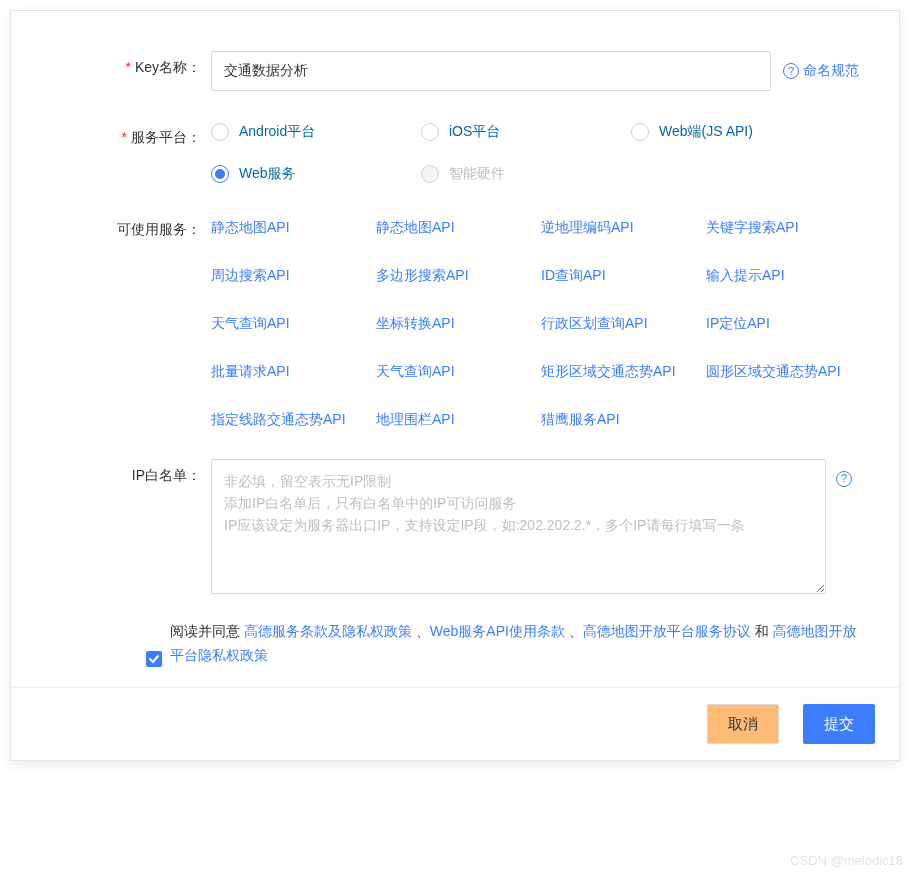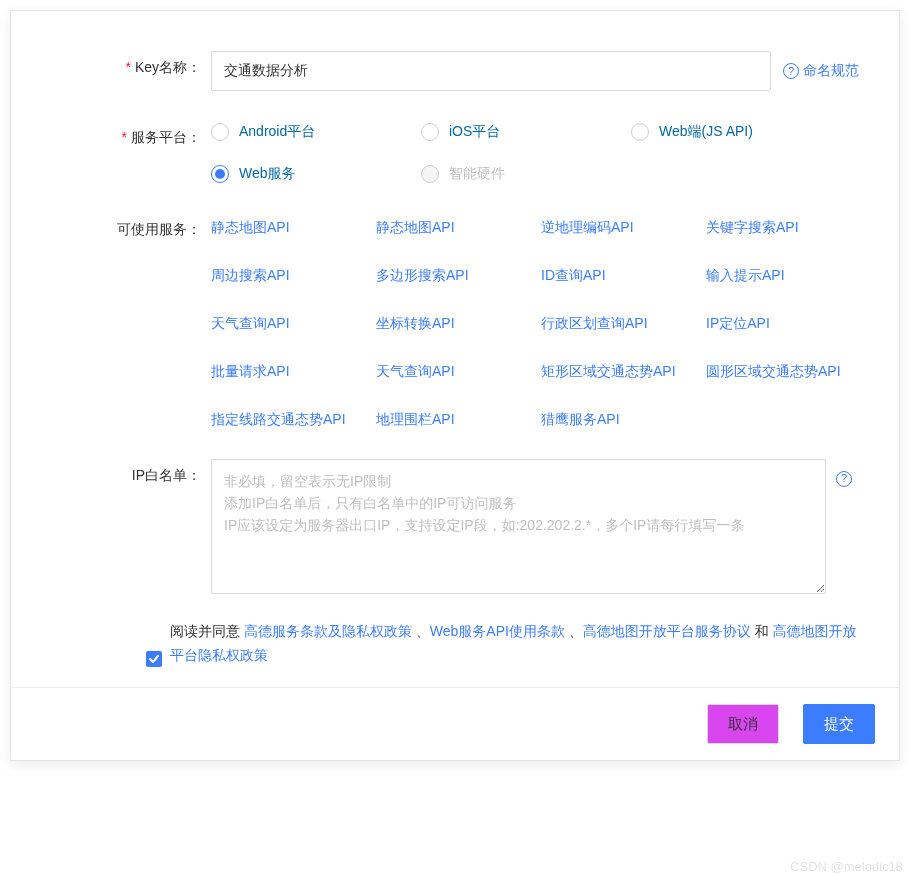--- a/index.html
+++ b/index.html
@@ -157,21 +157,21 @@
       padding: 0 20px;
       border-radius: 2px;
       font-size: 15px;
       cursor: pointer;
       border: 1px solid transparent;
       display: inline-flex;
       align-items: center;
       justify-content: center;
     }
     .btn-default {
-      background: #d946ef;
+      background: #fdba74;
       border-color: #d9d9d9;
       color: #333;
     }
     .btn-primary {
       background: #3c7dff;
       color: #fff;
       margin-left: 12px;
     }
     .q-icon {
       width: 16px; height: 16px;
@@ -179,21 +179,21 @@
       border-radius: 50%;
       display: inline-flex;
       align-items: center;
       justify-content: center;
       font-size: 11px;
       line-height: 1;
     }
     .watermark {
       position: fixed;
       right: 8px;
-      bottom: 0;
+      bottom: 6px;
       color: rgba(0,0,0,0.12);
       font-size: 13px;
       pointer-events: none;
     }
   </style>
 </head>
 <body>
 
 <div class="dialog">
   <div class="dialog-body">

